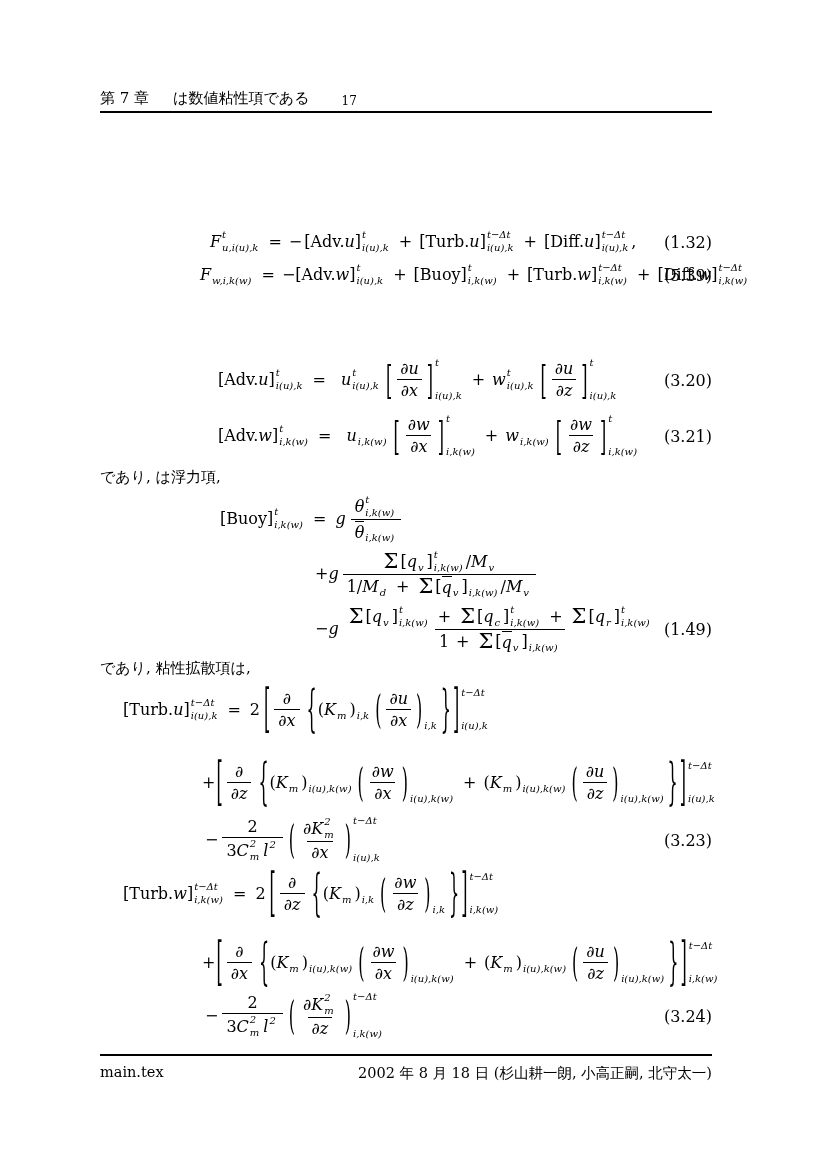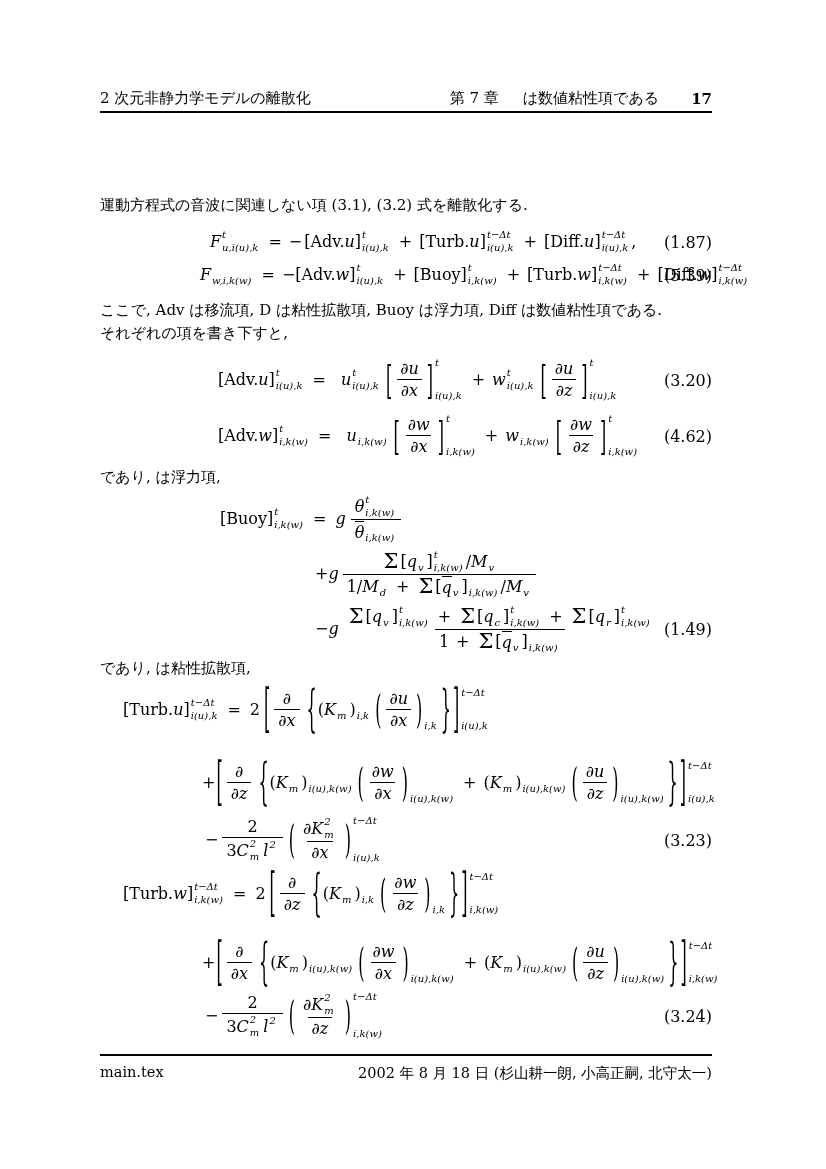--- a/index.html
+++ b/index.html
@@ -5,21 +5,21 @@
   html,body{margin:0;padding:0;background:#ffffff;}
   .page{position:relative;width:826px;height:1169px;background:#ffffff;
         font-family:"DejaVu Serif","Liberation Serif",serif;color:#000;overflow:hidden;}
 
   
   .running-header{position:absolute;left:100px;top:84px;width:612px;height:24px;
     border-bottom:2px solid #000;display:flex;justify-content:space-between;
     align-items:flex-end;font-size:15px;padding-bottom:3px;}
   .rh-right{display:flex;align-items:flex-end;}
   .rh-title{margin-left:24px;}
-  .rh-page{margin-left:32px;font-weight:bold;font-size:15px;}
+  .rh-page{margin-left:32px;font-weight:normal;font-size:12px;}
 
   
   .section-heading{position:absolute;left:100px;top:136px;margin:0;font-size:18px;
     font-weight:bold;display:flex;align-items:baseline;}
   .sec-title{margin-left:20px;font-family:"DejaVu Sans","Liberation Sans",sans-serif;font-size:17px;}
 
   .para{position:absolute;left:100px;margin:0;font-size:15px;line-height:23px;white-space:nowrap;}
 
   
   .eqblock{position:absolute;left:100px;width:612px;font-size:16px;}
@@ -46,30 +46,28 @@
   
   .page-footer{position:absolute;left:100px;top:1054px;width:612px;border-top:2px solid #000;
     display:flex;justify-content:space-between;font-size:14.5px;padding-top:8px;}
 </style>
 </head>
 <body>
 
 <div class="page">
 
   <div class="running-header">
-    <span>2 次元非静力学モデルの離散化</span>
     <span class="rh-right">
       <span>第 7 章</span>
       <span class="rh-title">は数値粘性項である</span>
       <span class="rh-page">17</span>
     </span>
   </div>
 
 
-  <p class="para" style="top:194px">運動方程式の音波に関連しない項 (3.1), (3.2) 式を離散化する.</p>
 
   <div class="eqblock" style="top:230px">
       <div class="eqline" style="padding-left: 110px; margin-bottom: 10px;">
         <span class="mi">F</span>
         <span class="mss">
           <span class="msup">t</span>
           <span class="msub">u,i(u),k</span>
         </span>
         <span class="mo">=</span>
         <span class="mr">−</span>
@@ -91,21 +89,21 @@
         </span>
         <span class="mo">+</span>
         <span class="mr">[Diff.</span>
         <span class="mi">u</span>
         <span class="mr">]</span>
         <span class="mss">
           <span class="msup">t−Δt</span>
           <span class="msub">i(u),k</span>
         </span>
         <span class="mr">,</span>
-        <span class="mtag">(1.87)</span>
+        <span class="mtag">(1.32)</span>
       </div>
       <div class="eqline" style="padding-left: 100px;">
         <span class="mi">F</span>
         <span class="msolo-sub">w,i,k(w)</span>
         <span class="mo">=</span>
         <span class="mr">−</span>
         <span class="msp" style="width: 2px;"></span>
         <span class="mr">[Adv.</span>
         <span class="mi">w</span>
         <span class="mr">]</span>
@@ -132,21 +130,20 @@
         <span class="mi">w</span>
         <span class="mr">]</span>
         <span class="mss">
           <span class="msup">t−Δt</span>
           <span class="msub">i,k(w)</span>
         </span>
         <span class="mtag">(5.39)</span>
       </div>
     </div>
 
-  <p class="para" style="top:299px"><span>ここで, Adv は移流項, D は粘性拡散項, Buoy は浮力項, Diff は数値粘性項である.</span><br><span>それぞれの項を書き下すと,</span></p>
 
   <div class="eqblock" style="top:358px">
       <div class="eqline" style="padding-left: 118px;">
         <span class="mr">[Adv.</span>
         <span class="mi">u</span>
         <span class="mr">]</span>
         <span class="mss">
           <span class="msup">t</span>
           <span class="msub">i(u),k</span>
         </span>
@@ -259,21 +256,21 @@
                 <span class="mi">z</span>
               </span>
             </span>
           </span>
           <span class="mdelim" style="transform: scaleY(2.5);">]</span>
         </span>
         <span class="mss stretch">
           <span class="msup">t</span>
           <span class="msub">i,k(w)</span>
         </span>
-        <span class="mtag">(4.62)</span>
+        <span class="mtag">(3.21)</span>
       </div>
     </div>
 
   <p class="para" style="top:466px">であり, は浮力項,</p>
 
   <div class="eqblock" style="top:494px">
       <div class="eqline" style="padding-left: 120px; margin-bottom: 6px;">
         <span class="mr">[Buoy]</span>
         <span class="mss">
           <span class="msup">t</span>
@@ -383,21 +380,21 @@
             </span>
             <span class="msolo-sub">v</span>
             <span class="mr">]</span>
             <span class="msolo-sub">i,k(w)</span>
           </span>
         </span>
         <span class="mtag">(1.49)</span>
       </div>
     </div>
 
-  <p class="para" style="top:657px">であり, は粘性拡散項,</p>
+  <p class="para" style="top:657px">であり, 粘性拡散項は,</p>
 
   <div class="eqblock" style="top:688px">
       <div class="eqline" style="padding-left: 23px; margin-bottom: 30px;">
         <span class="mr">[Turb.</span>
         <span class="mi">u</span>
         <span class="mr">]</span>
         <span class="mss">
           <span class="msup">t−Δt</span>
           <span class="msub">i(u),k</span>
         </span>

